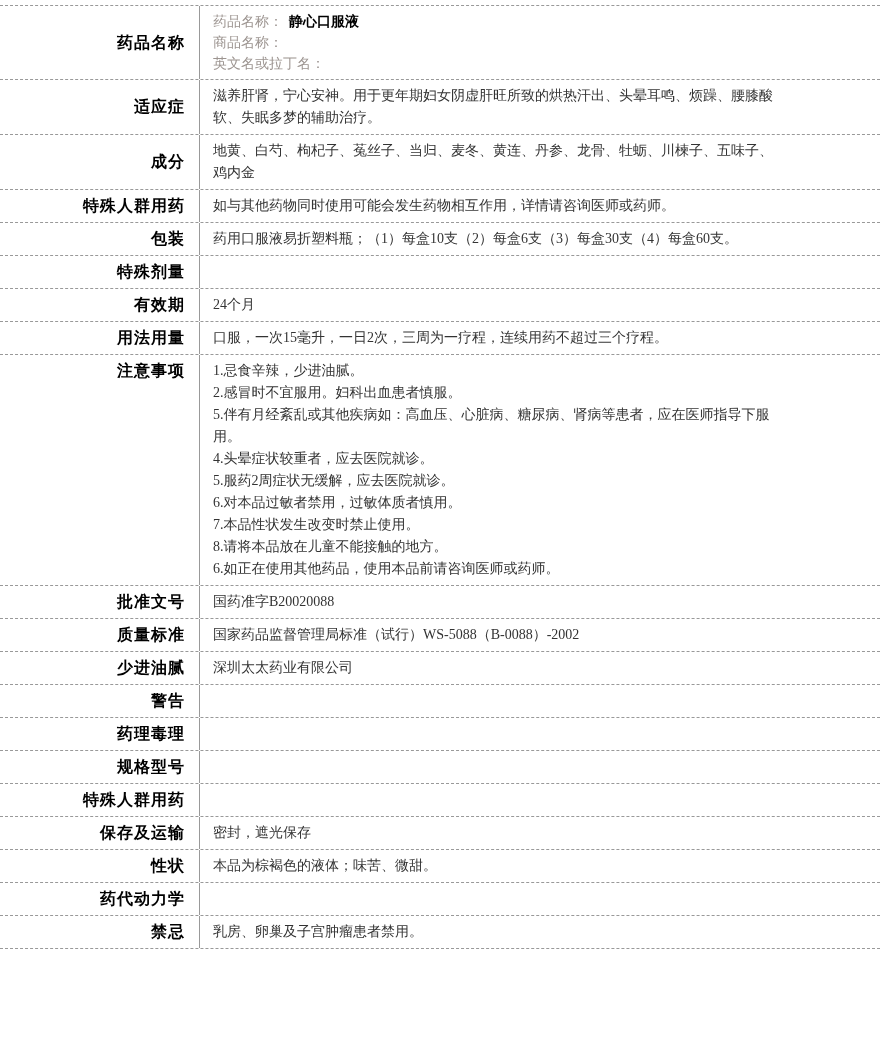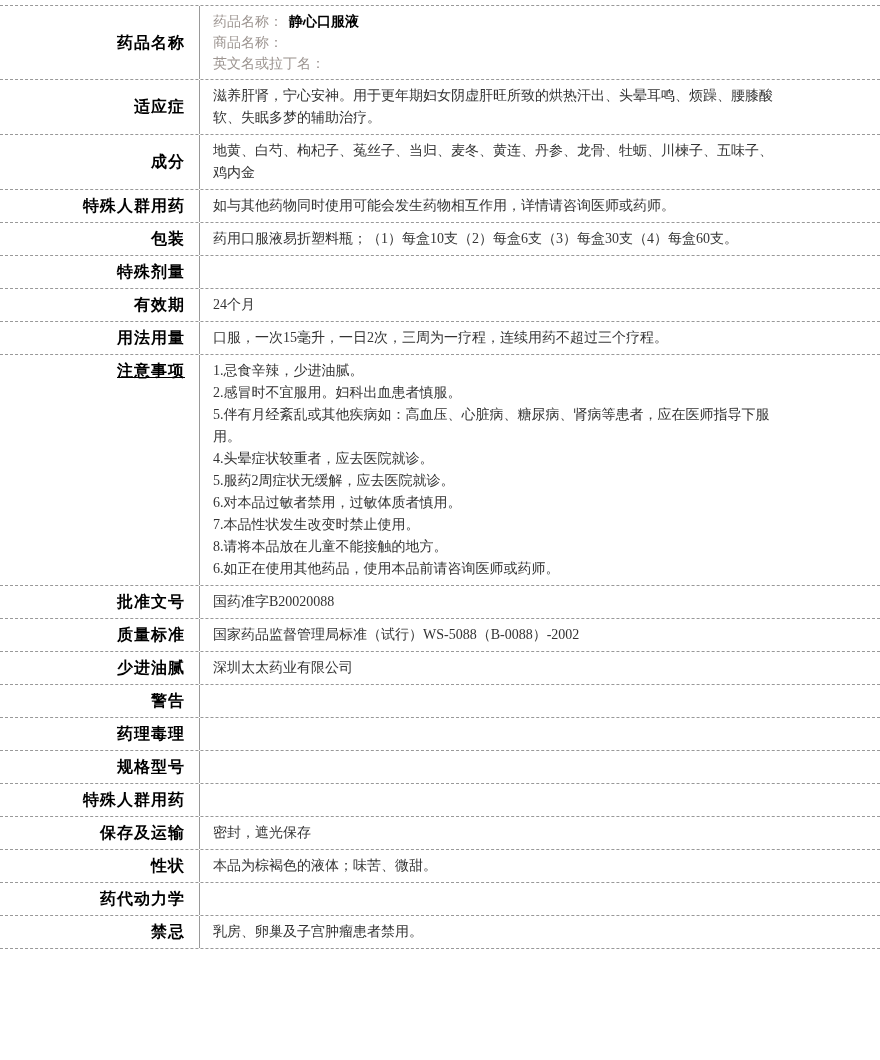--- a/index.html
+++ b/index.html
@@ -35,21 +35,20 @@
     flex: 0 0 200px;
     border-right: 1px solid var(--border-color);
     display: flex;
     align-items: center;
     justify-content: flex-end;
     padding: 5px 14px 5px 4px;
     text-align: right;
   }
   .row.top .label-cell {
     align-items: flex-start;
-    text-decoration: underline;
   }
   .label-text {
     font-size: 16px;
     font-weight: bold;
     color: var(--label-color);
     line-height: 22px;
     letter-spacing: 1px;
     white-space: nowrap;
   }
   .value-cell {

